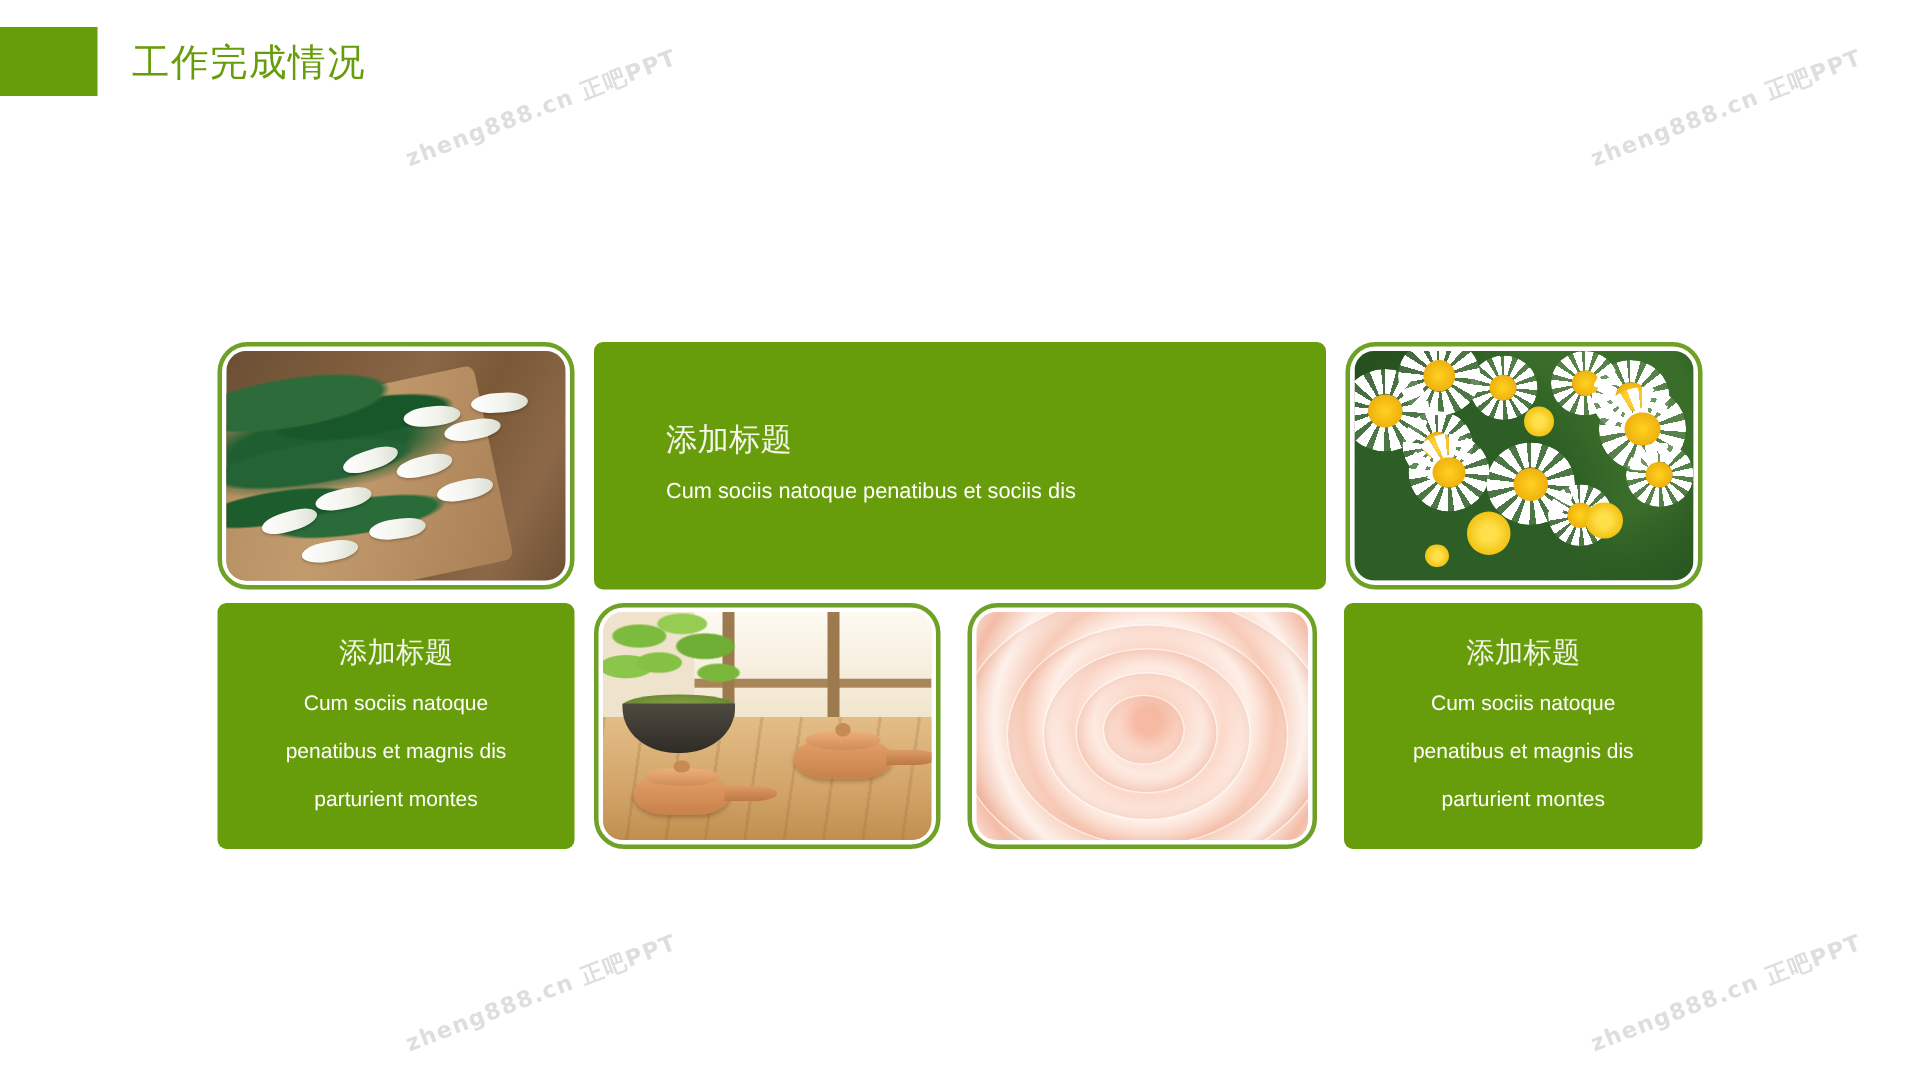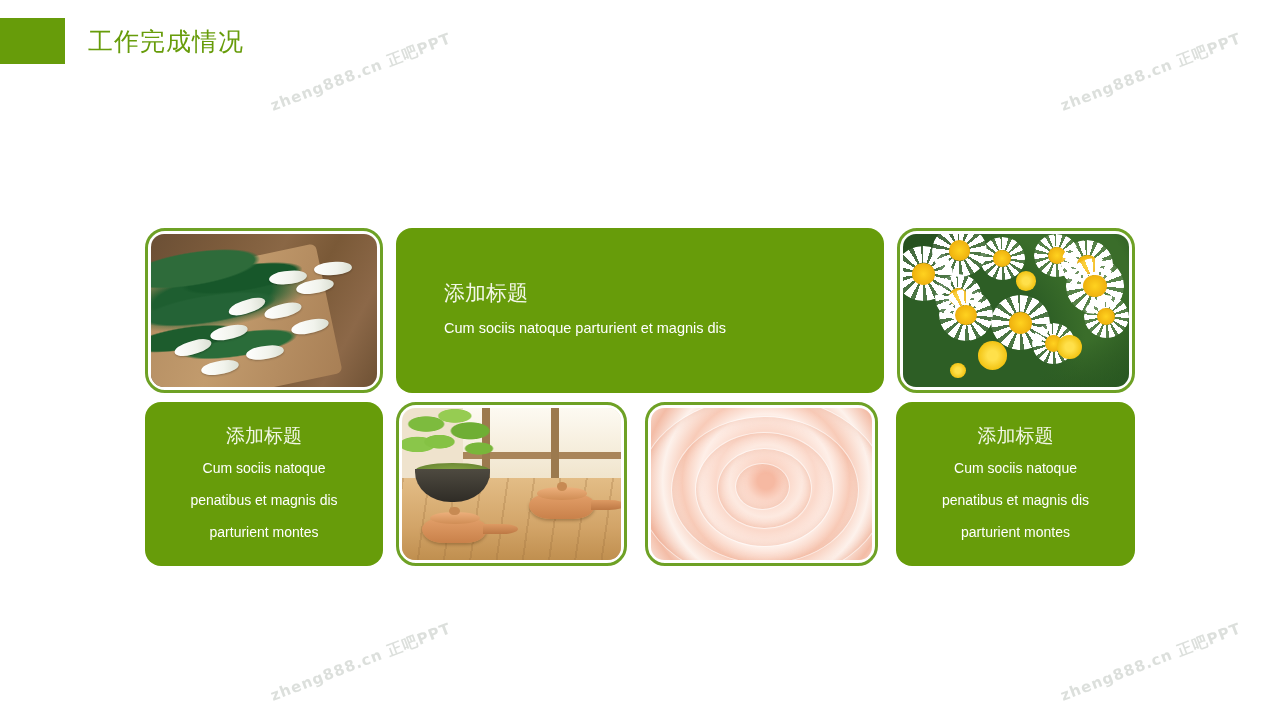--- a/index.html
+++ b/index.html
@@ -16,21 +16,21 @@
   .page-title{
     position:absolute;left:88px;top:26px;
     font-size:25px;line-height:32px;color:#679C0A;
     letter-spacing:1px;white-space:nowrap;
     font-family:"DejaVu Sans","Liberation Sans",sans-serif;
   }
 
   
   .board{position:absolute;left:145px;top:228px;width:990px;height:340px;}
 
-  .cell{position:absolute;border-radius:16px;overflow:hidden;}
+  .cell{position:absolute;border-radius:6px;overflow:hidden;}
 
   
   .panel{
     background:#679C0A;color:#ffffff;
     display:flex;flex-direction:column;justify-content:center;
     box-sizing:border-box;
   }
   .panel .ttl{
     font-size:20px;line-height:30px;color:#f2f7e6;margin-bottom:4px;
     font-family:"DejaVu Sans","Liberation Sans",sans-serif;font-weight:400;
@@ -196,21 +196,21 @@
       <div class="bud" style="left:52%;top:24%;transform:rotate(-6deg);"></div>
       <div class="bud" style="left:64%;top:30%;transform:rotate(-10deg);"></div>
       <div class="bud" style="left:62%;top:56%;transform:rotate(-12deg);"></div>
       <div class="bud" style="left:72%;top:18%;transform:rotate(-4deg);"></div>
       <div class="bud" style="left:22%;top:83%;transform:rotate(-10deg);"></div>
     </div>
   </div>
 
   <div class="cell panel panel-wide" style="left:251px;top:0;width:488px;height:165px;">
     <div class="ttl">添加标题</div>
-    <div class="body">Cum sociis natoque parturient et magnis dis</div>
+    <div class="body">Cum sociis natoque penatibus et sociis dis</div>
   </div>
 
   <div class="cell photo" style="left:752px;top:0;width:238px;height:165px;">
     <div class="img ph-daisy">
       <div class="fl" style="left:-4%;top:8%;width:26%;height:36%;"></div>
       <div class="fl" style="left:13%;top:-6%;width:24%;height:34%;"></div>
       <div class="fl" style="left:34%;top:2%;width:20%;height:28%;"></div>
       <div class="fl" style="left:58%;top:0%;width:20%;height:28%;"></div>
       <div class="fl" style="left:70%;top:4%;width:23%;height:32%;"></div>
       <div class="fl" style="left:72%;top:16%;width:26%;height:36%;"></div>

